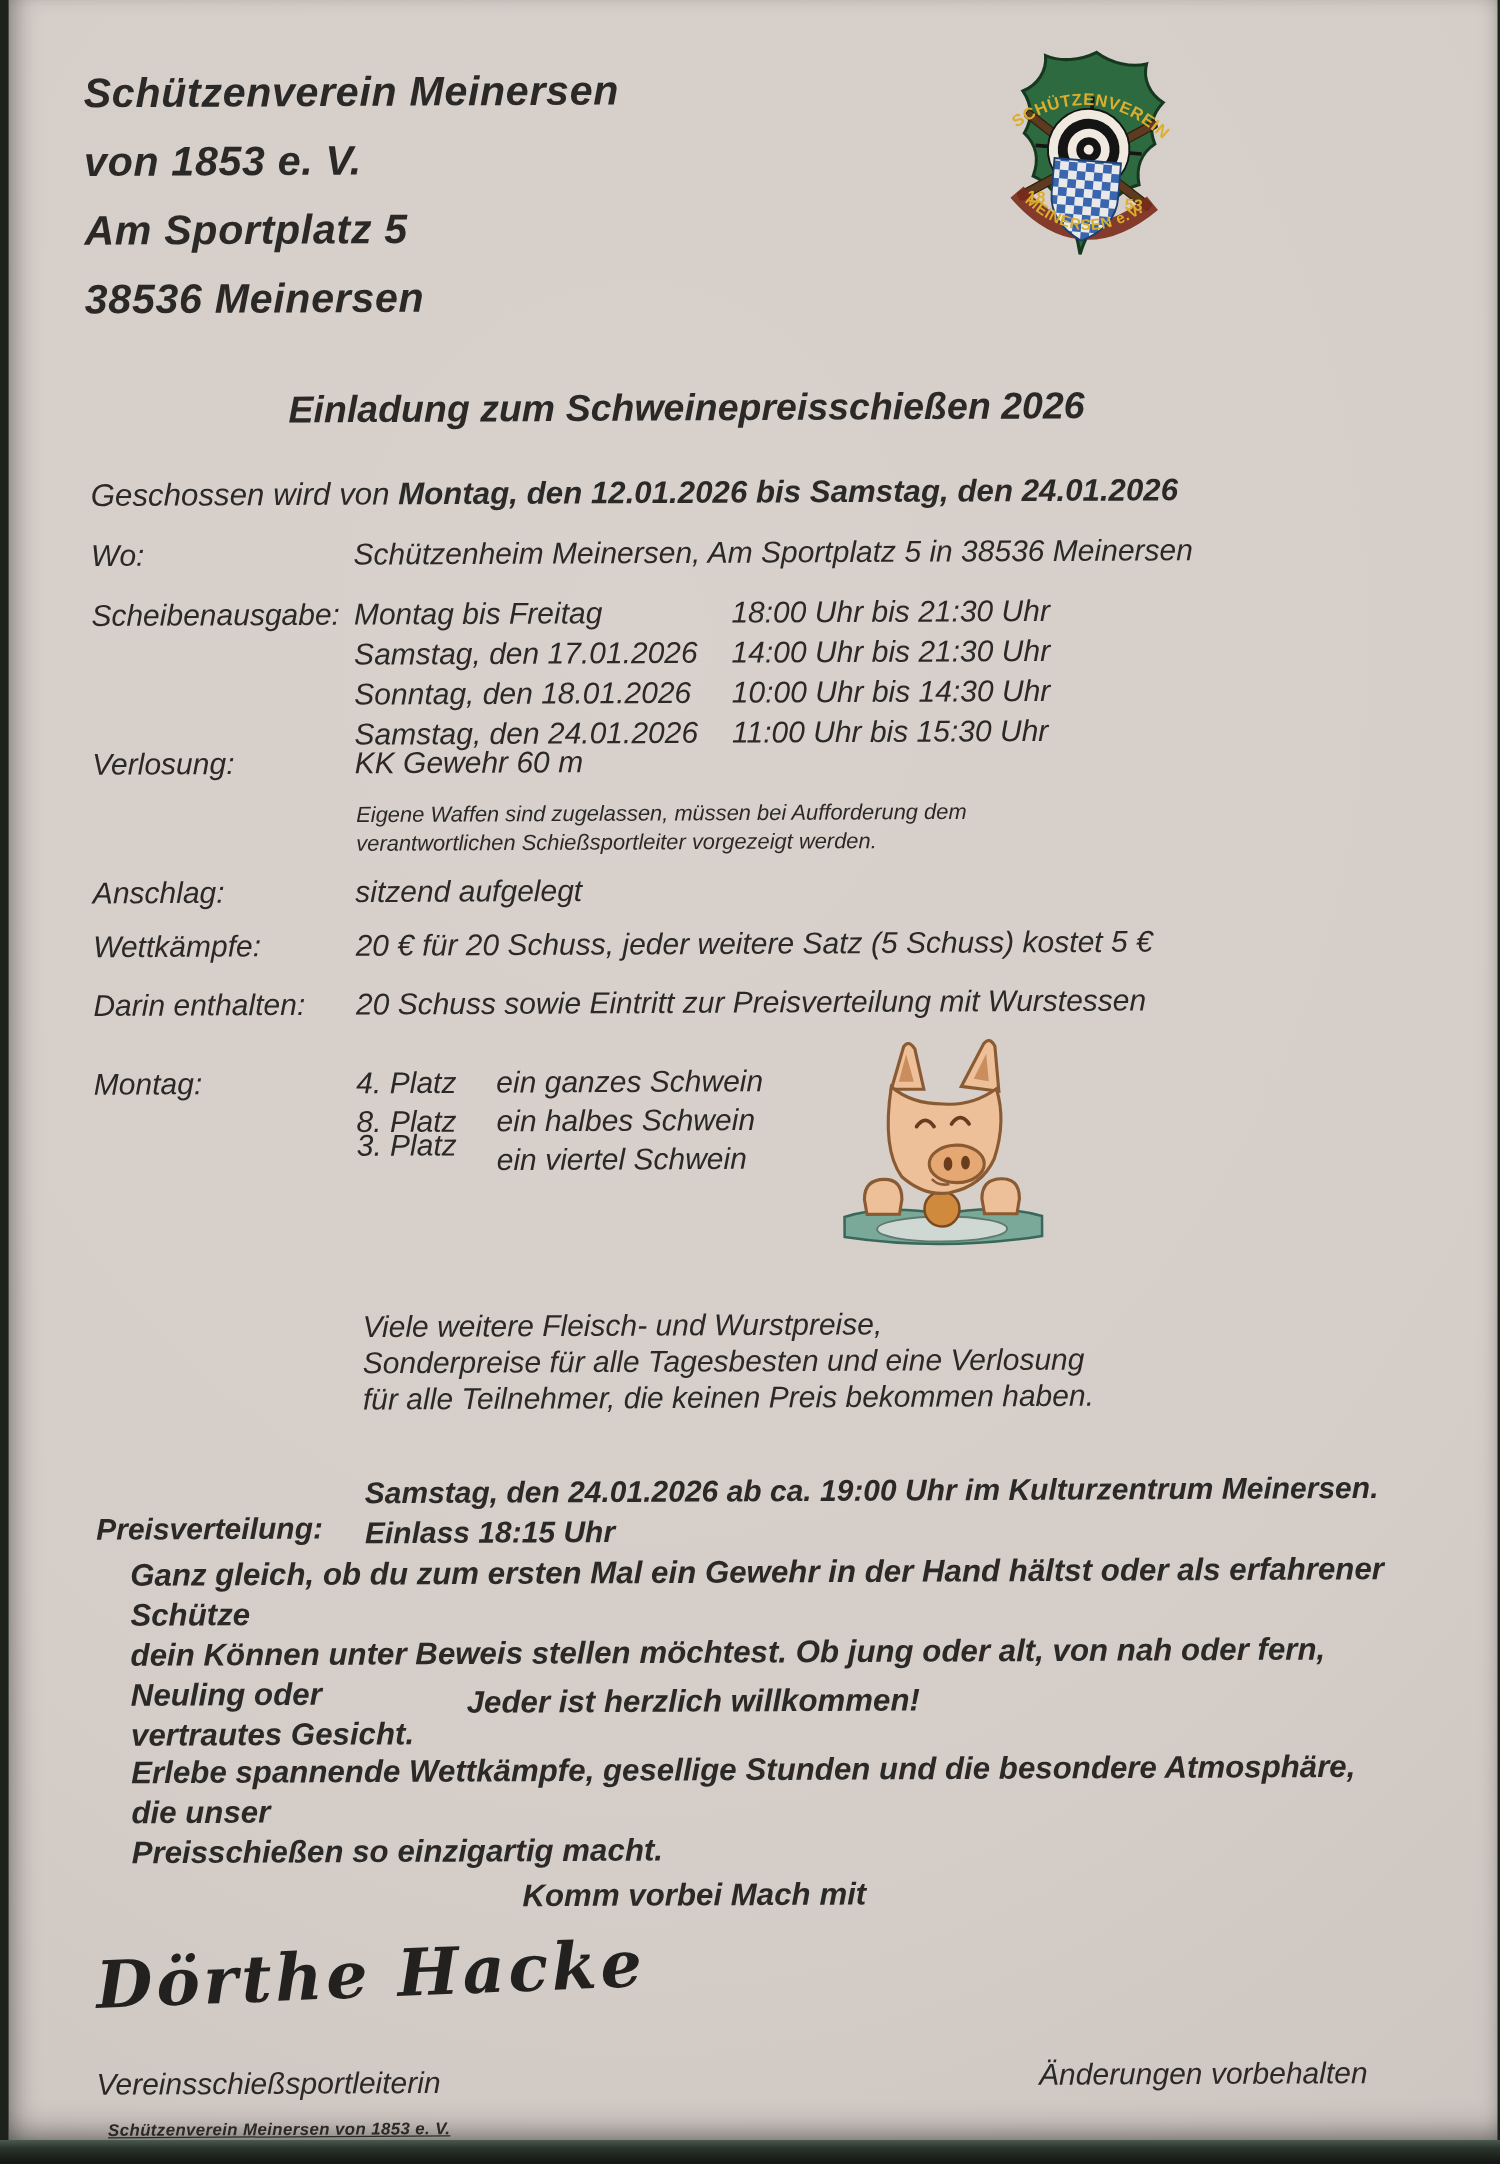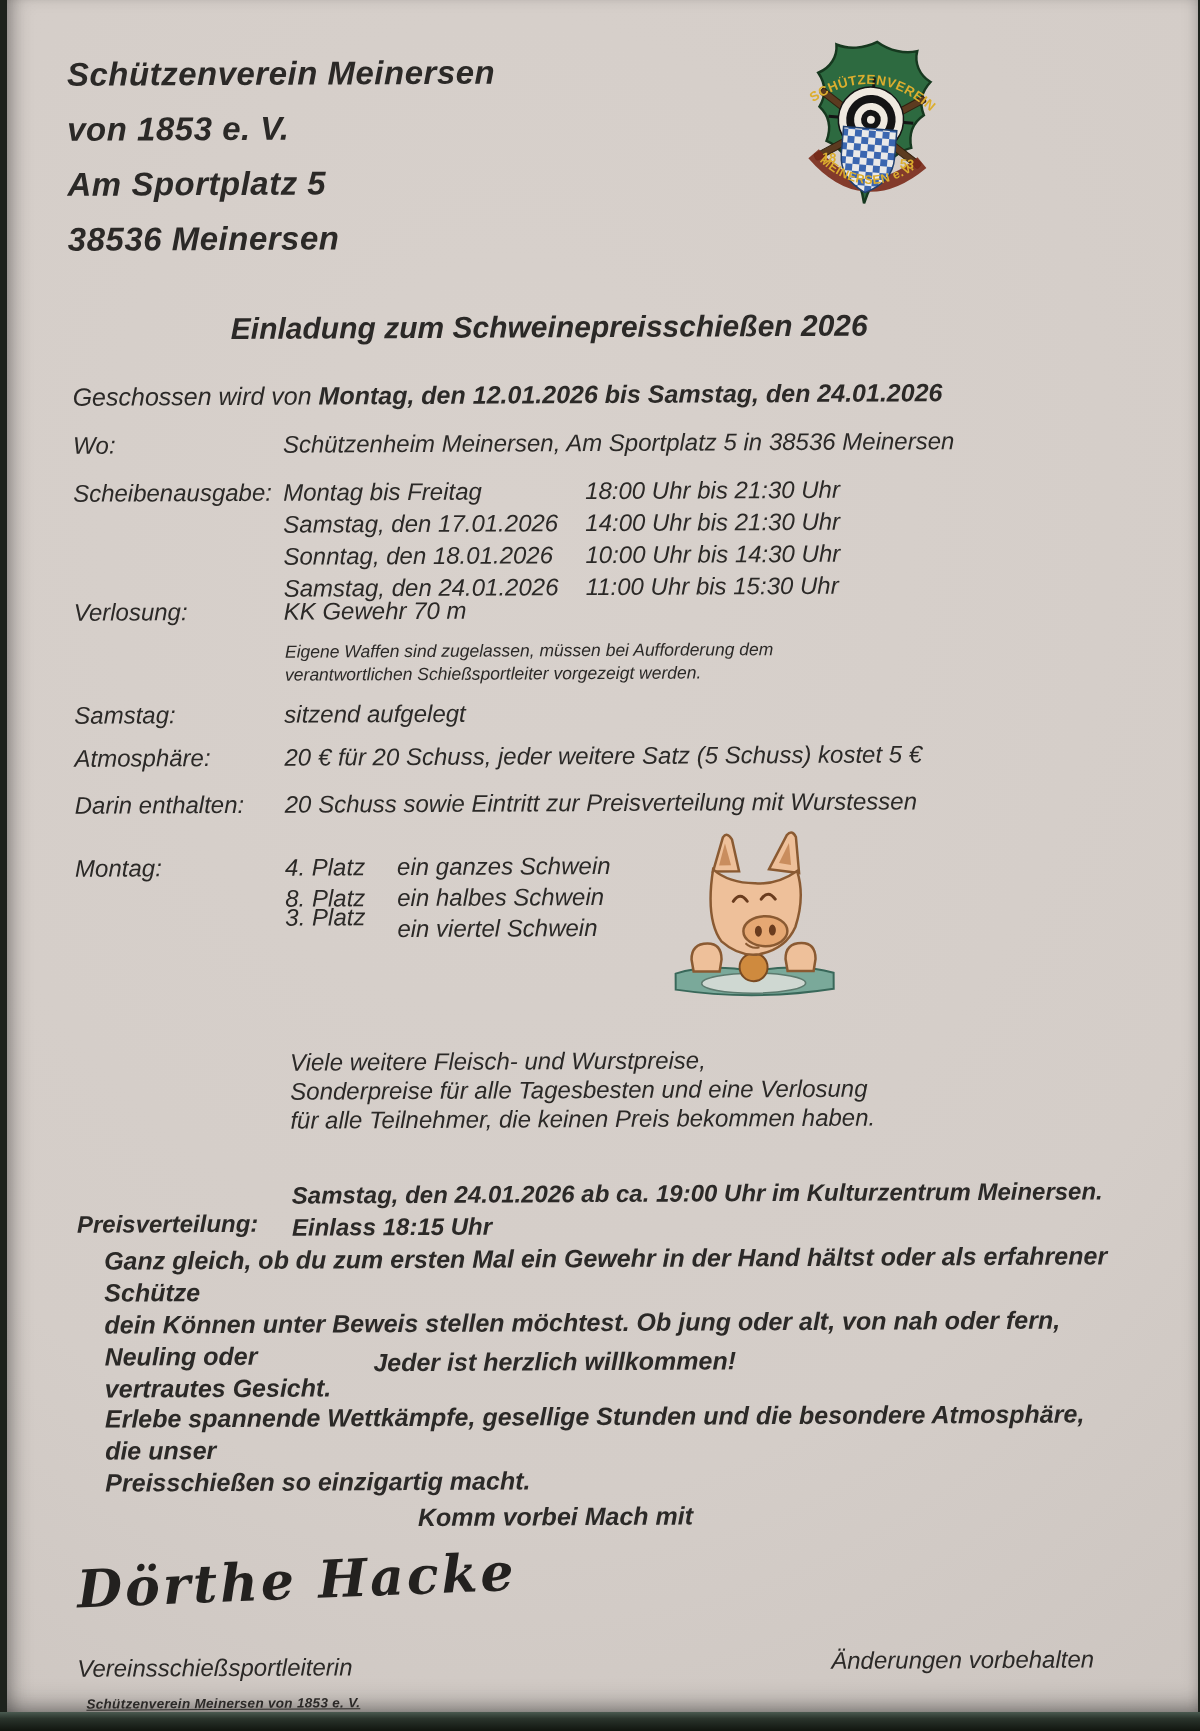--- a/index.html
+++ b/index.html
@@ -124,30 +124,30 @@
       <div class="abs time-col" style="top:477px">18:00 Uhr bis 21:30 Uhr</div>
       <div class="abs val" style="top:509px">Samstag, den 17.01.2026</div>
       <div class="abs time-col" style="top:509px">14:00 Uhr bis 21:30 Uhr</div>
       <div class="abs val" style="top:541px">Sonntag, den 18.01.2026</div>
       <div class="abs time-col" style="top:541px">10:00 Uhr bis 14:30 Uhr</div>
       <div class="abs val" style="top:573px">Samstag, den 24.01.2026</div>
       <div class="abs time-col" style="top:573px">11:00 Uhr bis 15:30 Uhr</div>
     </div>
 
     <div class="abs label" style="top:596px">Verlosung:</div>
-    <div class="abs val" style="top:596px">KK Gewehr 70 m</div>
+    <div class="abs val" style="top:596px">KK Gewehr 60 m</div>
     <div class="abs note" style="top:639px">
       <div>Eigene Waffen sind zugelassen, müssen bei Aufforderung dem</div>
       <div>verantwortlichen Schießsportleiter vorgezeigt werden.</div>
     </div>
 
-    <div class="abs label" style="top:699px">Samstag:</div>
+    <div class="abs label" style="top:699px">Anschlag:</div>
     <div class="abs val" style="top:699px">sitzend aufgelegt</div>
 
-    <div class="abs label" style="top:742px">Atmosphäre:</div>
+    <div class="abs label" style="top:742px">Wettkämpfe:</div>
     <div class="abs val" style="top:742px">20 € für 20 Schuss, jeder weitere Satz (5 Schuss) kostet 5 €</div>
 
     <div class="abs label" style="top:789px">Darin enthalten:</div>
     <div class="abs val" style="top:789px">20 Schuss sowie Eintritt zur Preisverteilung mit Wurstessen</div>
 
     <div class="abs label" style="top:852px">Montag:</div>
     <div>
       <div class="abs val" style="top:852px">4. Platz</div>
       <div class="abs prize-col" style="top:852px">ein ganzes Schwein</div>
       <div class="abs val" style="top:883px">8. Platz</div>

